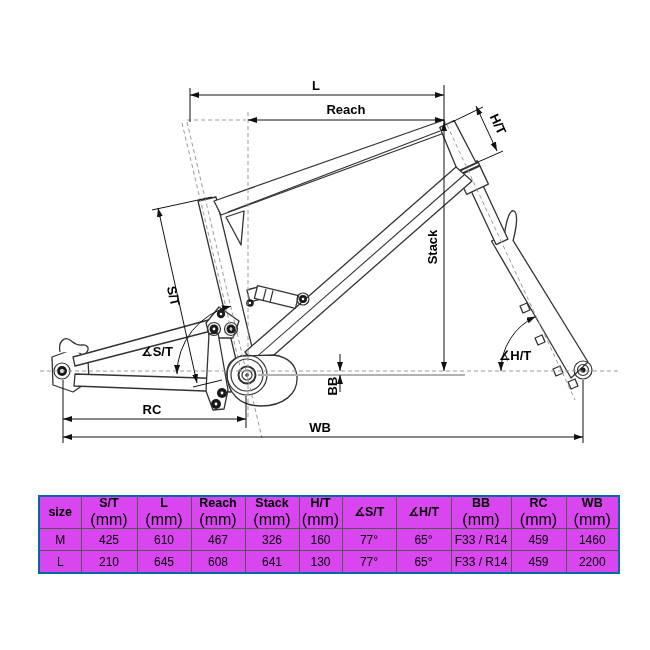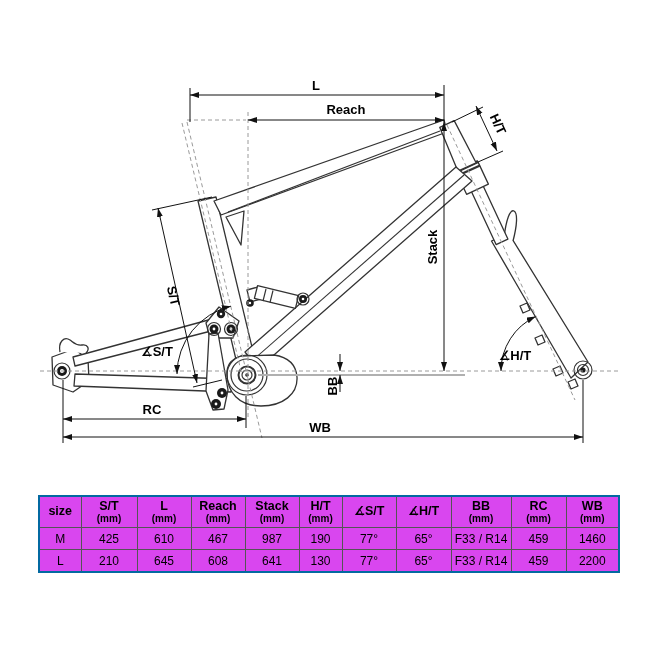--- a/index.html
+++ b/index.html
@@ -14,21 +14,21 @@
   .dim{fill:none;stroke:#111;stroke-width:1;}
   .pivot{fill:#1a1a1a;stroke:none;}
   .pivring{fill:none;stroke:#333;stroke-width:1.2;}
   .lbl{font-family:"Liberation Sans","DejaVu Sans",sans-serif;font-size:13px;font-weight:bold;
        fill:#000;text-anchor:middle;}
   .geo{position:absolute;left:38px;top:495px;width:580px;border-collapse:collapse;
        table-layout:fixed;border:2px solid #0369a1;background:#d946ef;}
   .geo th,.geo td{border:1px solid #555;text-align:center;vertical-align:middle;
        padding:0;color:#000;font-family:"Liberation Sans","DejaVu Sans",sans-serif;}
   .geo thead th{height:30px;font-size:12.5px;font-weight:bold;line-height:1.1;}
-  .geo thead .sub{font-size:10px;font-weight:bold;}
+  .geo thead .sub{font-size:16px;font-weight:normal;}
   .geo tbody td{height:21px;font-size:12px;font-weight:normal;}
 </style>
 </head>
 <body>
 
 <div class="page">
 
 <svg width="650" height="650" viewBox="0 0 650 650">
   <defs>
     <marker id="arr" markerUnits="userSpaceOnUse" markerWidth="10" markerHeight="8" refX="9" refY="3" orient="auto-start-reverse">
@@ -228,22 +228,22 @@
             <div class="sub">(mm)</div>
           </th>
     </tr>
   </thead>
   <tbody>
     <tr>
       <td>M</td>
       <td>425</td>
       <td>610</td>
       <td>467</td>
-      <td>987</td>
-      <td>190</td>
+      <td>326</td>
+      <td>160</td>
       <td>77°</td>
       <td>65°</td>
       <td>F33 / R14</td>
       <td>459</td>
       <td>1460</td>
     </tr>
     <tr>
       <td>L</td>
       <td>210</td>
       <td>645</td>

